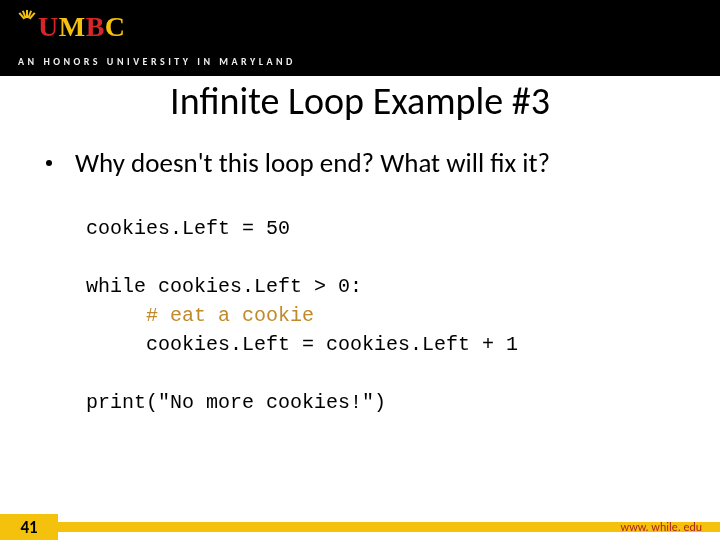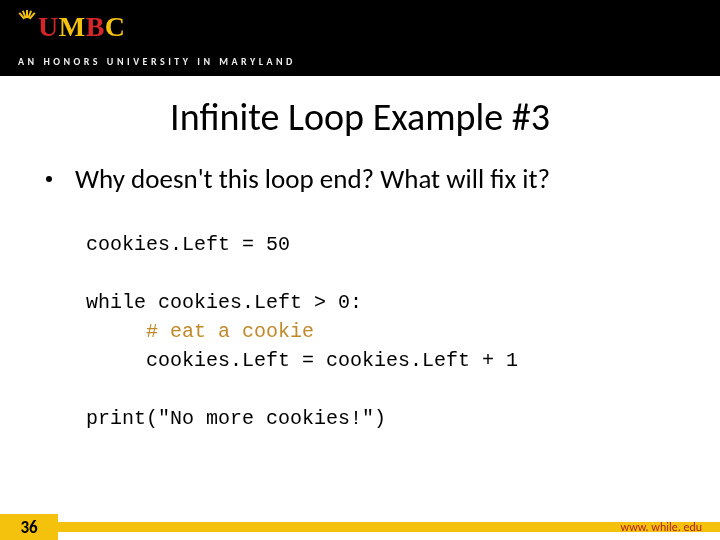--- a/index.html
+++ b/index.html
@@ -8,21 +8,21 @@
   .header-bar { background: #000; height: 76px; width: 100%; display: flex; flex-direction: column; justify-content: flex-end; padding: 0 18px 8px 18px; position: relative; }
   .logo-row { display: flex; align-items: baseline; gap: 0; }
   .logo-text { font-family: Georgia, 'Times New Roman', serif; font-weight: 700; font-size: 28px; letter-spacing: 0.5px; }
   .logo-u1 { color: #d7262a; }
   .logo-m  { color: #f4c20d; }
   .logo-b  { color: #d7262a; }
   .logo-c  { color: #f4c20d; }
   .logo-burst { display:inline-block; width:18px; height:18px; position:relative; top:-10px; margin-right:2px; }
   .logo-burst span { position:absolute; left:8px; top:2px; width:2px; height:8px; background:#f4c20d; transform-origin: 1px 12px; }
   .tagline { color: #eee; font-size: 10px; letter-spacing: 3.5px; margin-top: 12px; font-weight: 600; }
-  .content { flex: 1; padding: 18px 40px 0 40px; }
+  .content { flex: 1; padding: 2px 40px 0 40px; }
   .title { font-size: 38px; text-align: center; font-weight: 400; color: #000; margin-bottom: 22px; }
   .bullet-row { display: flex; align-items: flex-start; gap: 23px; margin-bottom: 34px; padding-left: 6px; }
   .bullet-dot { width: 6px; height: 6px; background: #000; border-radius: 50%; margin-top: 14px; flex-shrink: 0; }
   .bullet-text { font-size: 27px; line-height: 1.25; color: #000; }
   .code-block { font-family: 'Courier New', Courier, monospace; font-weight: 400; font-size: 20px; line-height: 1.45; color: #000; padding-left: 46px; white-space: pre; }
   .code-comment { color: #c08a2a; }
   .footer { position: absolute; left: 0; bottom: 0; width: 100%; height: 26px; display: flex; align-items: center; }
   .footer-left { background: #f4c20d; width: 58px; height: 26px; display: flex; align-items: center; justify-content: center; }
   .slide-number { font-size: 17px; font-weight: 700; color: #000; }
   .footer-mid { background: #f4c20d; flex: 1; height: 10px; align-self: flex-end; margin-bottom: 8px; margin-left: -1px; }
@@ -62,19 +62,19 @@
 <span></span>
 <span>while cookies.Left &gt; 0:</span>
 <span class="code-comment">     # eat a cookie</span>
 <span>     cookies.Left = cookies.Left + 1</span>
 <span></span>
 <span>print("No more cookies!")</span></div>
   </div>
 
   <div class="footer">
     <div class="footer-left">
-      <span class="slide-number">36</span>
+      <span class="slide-number">41</span>
     </div>
     <div class="footer-mid"></div>
     <div class="footer-url">www. while. edu</div>
   </div>
 
 </div>
 
 </body></html>

